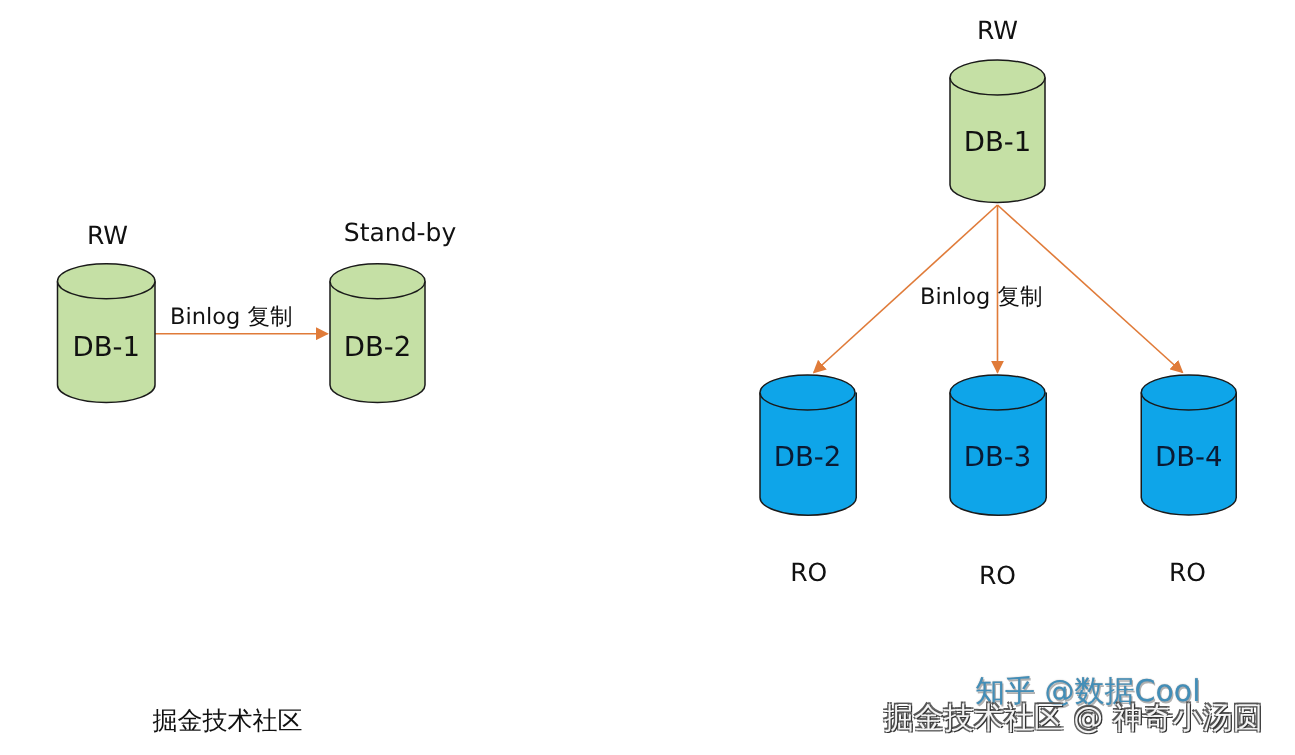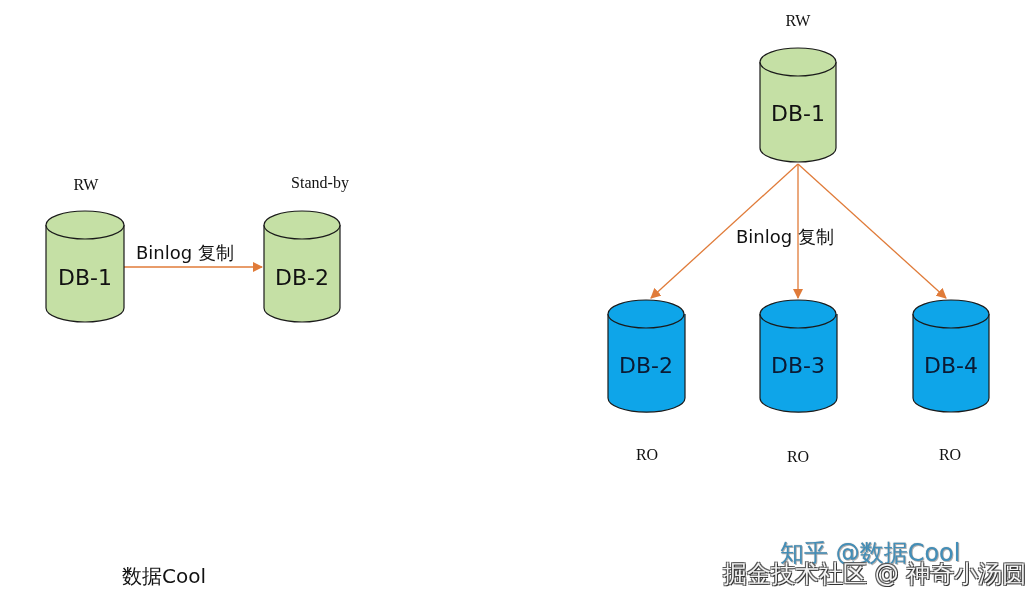--- a/index.html
+++ b/index.html
@@ -1,19 +1,19 @@
 <!DOCTYPE html>
 <html><head>
 <meta charset="utf-8">
 <style>
   html, body { margin: 0; padding: 0; background: #ffffff; }
   body { width: 1036px; height: 604px; position: relative; overflow: hidden;
          font-family: "DejaVu Sans", "Liberation Sans", sans-serif; color: #111; }
   svg { position: absolute; left: 0; top: 0; }
-  .lbl { position: absolute; font-size: 16px; white-space: nowrap; transform: translateX(-50%); font-family: Liberation Serif, serif; }
+  .lbl { position: absolute; font-size: 20px; white-space: nowrap; transform: translateX(-50%); }
   .dbtext { font-size: 22px; }
   .edge-label { position: absolute; font-size: 18px; white-space: nowrap; }
   .caption { position: absolute; font-size: 20px; white-space: nowrap; }
   .wm { position: absolute; white-space: nowrap; font-size: 24px; }
   .wm-back { color: #0369a1; text-shadow: 0 0 1px #777, 1px 1px 0 #999; opacity: 0.75; }
   .wm-front { color: #f4f4f4; text-shadow: 1px 1px 0 #333, -1px -1px 0 #555, 1px -1px 0 #666, -1px 1px 0 #666; }
 </style>
 </head>
 <body>
 
@@ -67,16 +67,16 @@
 <div class="lbl" style="left:86px; top:176px;">RW</div>
 <div class="lbl" style="left:320px; top:174px;">Stand-by</div>
 <div class="lbl" style="left:798px; top:12px;">RW</div>
 <div class="lbl" style="left:647px; top:446px;">RO</div>
 <div class="lbl" style="left:798px; top:448px;">RO</div>
 <div class="lbl" style="left:950px; top:446px;">RO</div>
 
 <div class="edge-label" style="left:136px; top:241px;">Binlog 复制</div>
 <div class="edge-label" style="left:736px; top:225px;">Binlog 复制</div>
 
-<div class="caption" style="left:122px; top:563px;">数据Cool</div>
+<div class="caption" style="left:122px; top:563px;">掘金技术社区</div>
 
 <div class="wm wm-back" style="left:780px; top:537px;">知乎 @数据Cool</div>
-<div class="wm wm-front" style="left:707px; top:558px;margin-left:16px;">掘金技术社区 @ 神奇小汤圆</div>
+<div class="wm wm-front" style="left:707px; top:558px;">掘金技术社区 @ 神奇小汤圆</div>
 
 </body></html>

